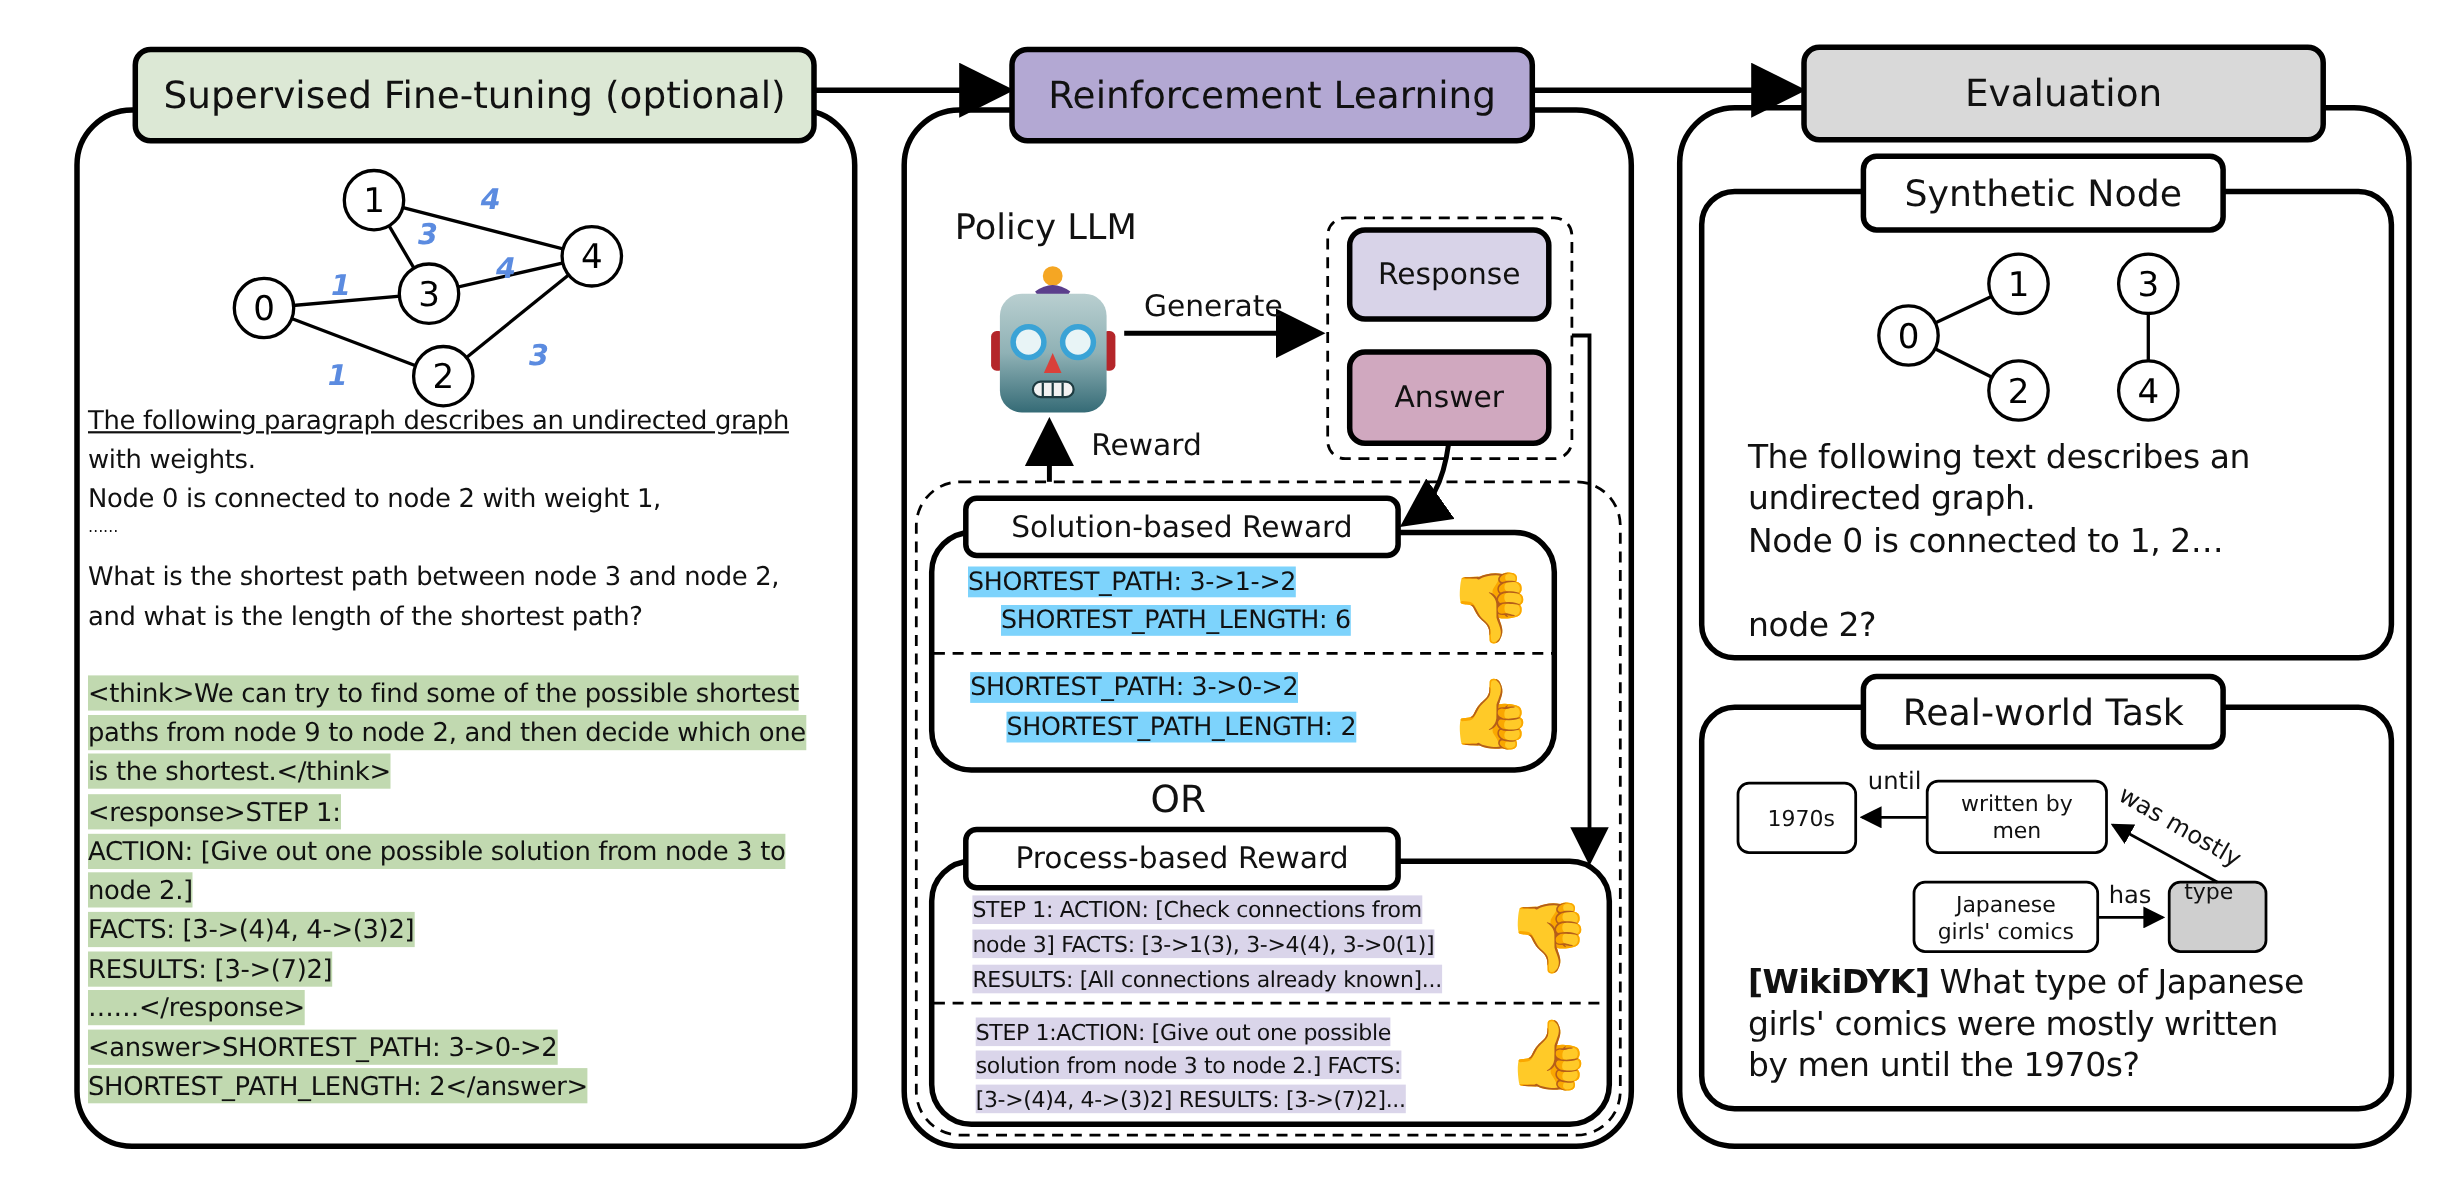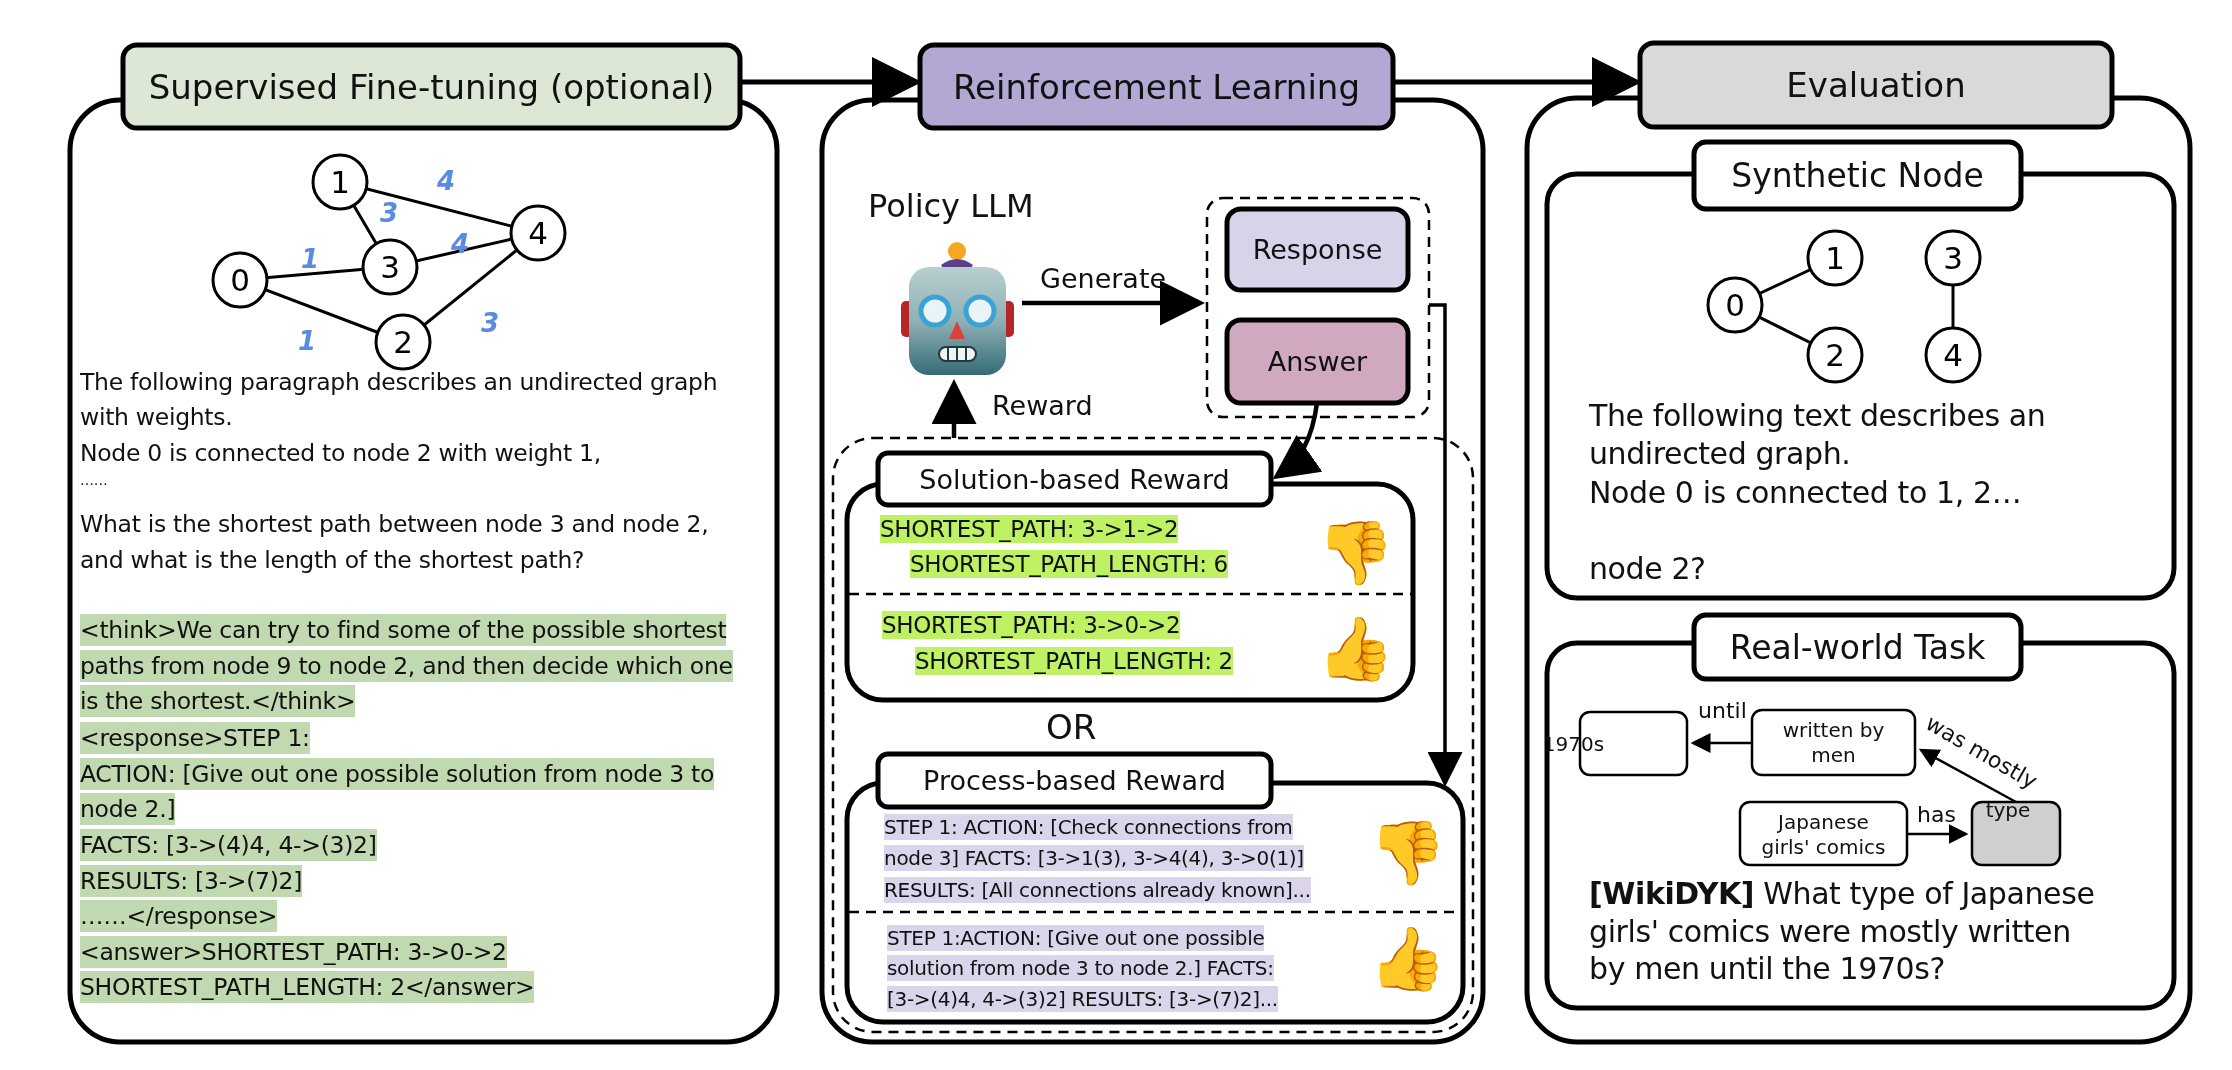--- a/index.html
+++ b/index.html
@@ -4,21 +4,21 @@
 <style>
   html, body { margin: 0; padding: 0; background: #ffffff; }
   #canvas { position: relative; width: 2232px; height: 1070px; overflow: hidden; background: #ffffff;
     font-family: "DejaVu Sans", sans-serif; color: #111; }
   svg#shapes { position: absolute; left: 0; top: 0; }
   .t { position: absolute; white-space: nowrap; line-height: 1; }
   .hdr { font-size: 34px; text-align: center; display: flex; align-items: center; justify-content: center; }
   .sub-hdr { font-size: 30px; display: flex; align-items: center; justify-content: center; }
   .body-l { font-size: 23.5px; letter-spacing: -0.3px; }
   .hl-green { background: #c1d9b0; padding: 2px 0; }
-  .hl-pink { background: #bef264; padding: 1px 0; }
+  .hl-pink { background: #7dd3fc; padding: 1px 0; }
   .hl-lav { background: #dad5ea; padding: 1px 0; }
   .mid-txt { font-size: 23px; letter-spacing: -0.3px; }
   .proc-txt { font-size: 20px; letter-spacing: -0.3px; }
   .eval-txt { font-size: 30px; letter-spacing: -0.4px; }
   .kg-box-txt { font-size: 20px; text-align: center; line-height: 1.2; }
   .emoji { position: absolute; font-size: 62px; line-height: 1; }
 </style>
 </head>
 <body>
 
@@ -115,21 +115,21 @@
     <line x1="1752" y1="743" x2="1693" y2="743" stroke="#000" stroke-width="2.5" marker-end="url(#ahs)"></line>
     <line x1="2016" y1="802" x2="1921" y2="750" stroke="#000" stroke-width="2.5" marker-end="url(#ahs)"></line>
     <line x1="1907" y1="834" x2="1966" y2="834" stroke="#000" stroke-width="2.5" marker-end="url(#ahs)"></line>
   </svg>
 
   <div class="t hdr" style="left:123px;top:45px;width:617px;height:83px;">Supervised Fine-tuning (optional)</div>
   <div class="t hdr" style="left:920px;top:45px;width:473px;height:83px;">Reinforcement Learning</div>
   <div class="t hdr" style="left:1640px;top:43px;width:472px;height:84px;">Evaluation</div>
 
   <div>
-    <div class="t body-l" style="left:80px;top:371px;">The following paragraph describes an undirected graph</div>
+    <div class="t body-l" style="left:80px;top:371px;text-decoration:underline;">The following paragraph describes an undirected graph</div>
     <div class="t body-l" style="left:80px;top:406px;">with weights.</div>
     <div class="t body-l" style="left:80px;top:442px;">Node 0 is connected to node 2 with weight 1,</div>
     <div class="t body-l" style="left:80px;top:473px;font-size:14px;">……</div>
     <div class="t body-l" style="left:80px;top:513px;">What is the shortest path between node 3 and node 2,</div>
     <div class="t body-l" style="left:80px;top:549px;">and what is the length of the shortest path?</div>
   </div>
 
   <div>
     <div class="t body-l" style="left:80px;top:619px;"><span class="hl-green">&lt;think&gt;We can try to find some of the possible shortest</span></div>
     <div class="t body-l" style="left:80px;top:655px;"><span class="hl-green">paths from node 9 to node 2, and then decide which one</span></div>
@@ -193,21 +193,21 @@
   <div class="t proc-txt" style="left:887px;top:989px;"><span class="hl-lav">[3-&gt;(4)4, 4-&gt;(3)2] RESULTS: [3-&gt;(7)2]...</span></div>
   <div class="emoji" style="left:1369px;top:928px;">👍</div>
 
   <div class="t sub-hdr" style="left:1694px;top:142px;width:327px;height:67px;font-size:33px;">Synthetic Node</div>
   <div class="t eval-txt" style="left:1589px;top:401px;">The following text describes an</div>
   <div class="t eval-txt" style="left:1589px;top:439px;">undirected graph.</div>
   <div class="t eval-txt" style="left:1589px;top:478px;">Node 0 is connected to 1, 2…</div>
   <div class="t eval-txt" style="left:1589px;top:554px;">node 2?</div>
 
   <div class="t sub-hdr" style="left:1694px;top:615px;width:327px;height:64px;font-size:33px;">Real-world Task</div>
-  <div class="t kg-box-txt" style="left:1520px;top:732px;width:107px;">1970s</div>
+  <div class="t kg-box-txt" style="left:1584px;top:732px;width:107px;">1970s</div>
   <div class="t kg-box-txt" style="left:1752px;top:718px;width:163px;">written by</div>
   <div class="t kg-box-txt" style="left:1752px;top:743px;width:163px;">men</div>
   <div class="t kg-box-txt" style="left:1740px;top:810px;width:167px;">Japanese</div>
   <div class="t kg-box-txt" style="left:1740px;top:835px;width:167px;">girls' comics</div>
   <div class="t kg-box-txt" style="left:1972px;top:798px;width:72px;">type</div>
   <div class="t" style="left:1698px;top:700px;font-size:22px;">until</div>
   <div class="t" style="left:1933px;top:712px;font-size:22px;transform:rotate(30deg);transform-origin:left top;">was mostly</div>
   <div class="t" style="left:1917px;top:804px;font-size:22px;">has</div>
 
   <div class="t eval-txt" style="left:1589px;top:879px;">

